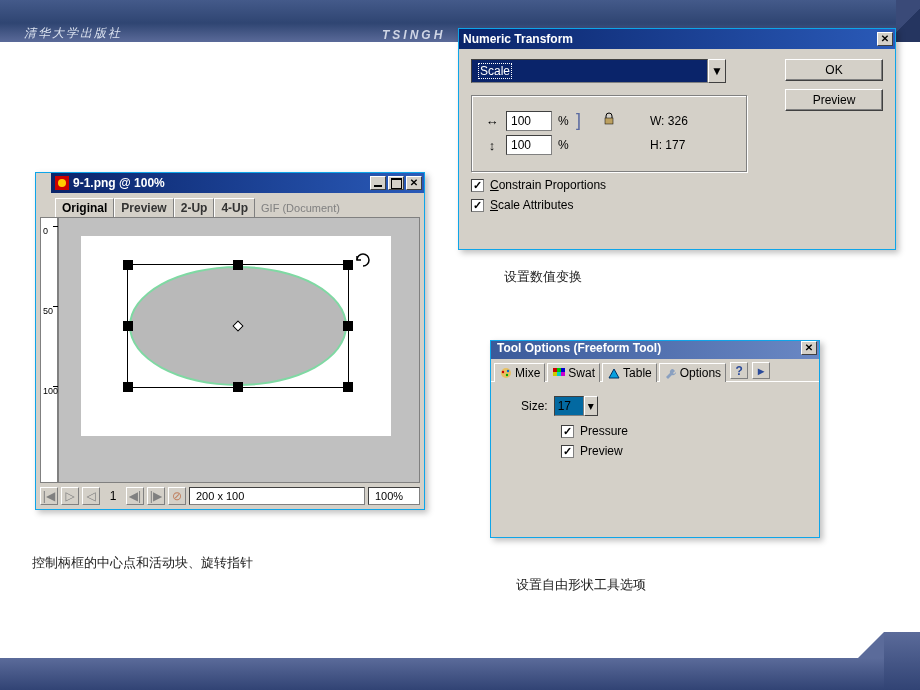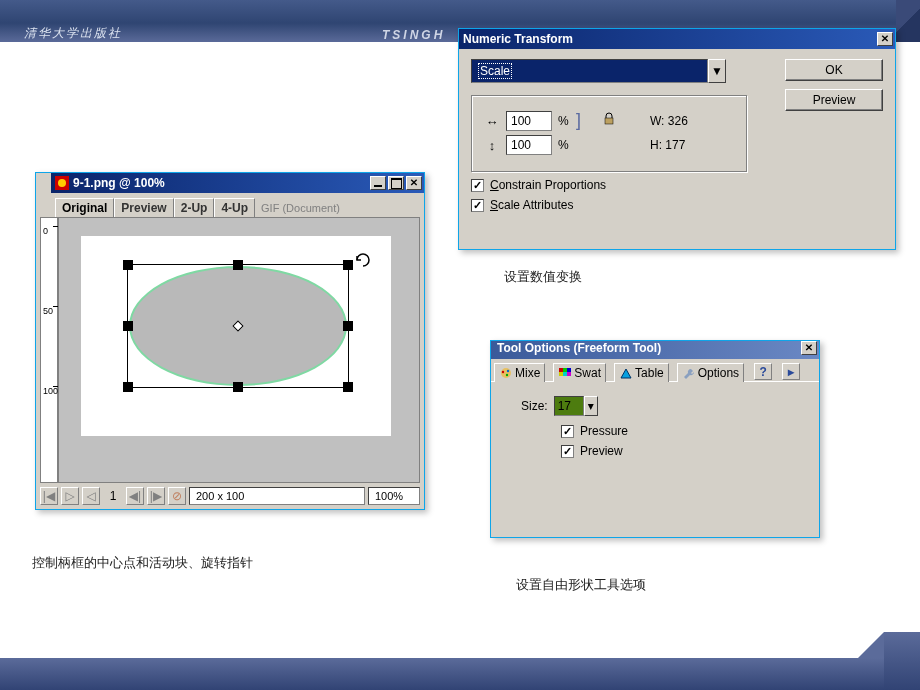--- a/index.html
+++ b/index.html
@@ -77,29 +77,29 @@
 .cb { width: 13px; height: 13px; background: #fff; border: 1px solid #808080; border-top-color: #404040; border-left-color: #404040; display: flex; align-items: center; justify-content: center; }
 .cb.checked::after { content: '✓'; font-size: 11px; line-height: 1; color: #000; font-weight: bold; }
 .underline-letter { text-decoration: underline; }
 
 
 .caption { position: absolute; font-size: 13px; color: #222; }
 
 
 #toolopt { left: 490px; top: 340px; width: 330px; height: 198px; background: #d4d0c8; }
 .pal-title { background: linear-gradient(to right, #3a5a9a, #6a88c4); color: #fff; height: 18px; display: flex; align-items: flex-start; padding: 0 2px 0 6px; font-weight: bold; font-size: 12px; }
-.pal-tabs { display: flex; align-items: center; background: #d4d0c8; padding: 3px 3px 0 3px; gap: 8px; }
+.pal-tabs { display: flex; background: #d4d0c8; padding: 3px 3px 0 3px; gap: 2px; }
 .pal-tab { border: 1px solid #808080; border-bottom: none; border-top-color: #fff; border-left-color: #fff; padding: 2px 4px; font-size: 11px; display: flex; align-items: center; gap: 2px; background: #d4d0c8; position: relative; top: 1px; }
 .pal-tab.active { background: #d4d0c8; }
 .pal-tab .mini { width: 14px; height: 13px; display: inline-block; }
 .help-btn { margin-left: 2px; width: 18px; height: 17px; border: 1px solid #fff; border-right-color: #808080; border-bottom-color: #808080; display: flex; align-items: center; justify-content: center; font-weight: bold; color: #2a4a9a; background: #d4d0c8; }
 .pal-body { border-top: 1px solid #fff; padding: 10px 12px; }
 .pal-row { display: flex; align-items: center; gap: 6px; margin: 4px 0 8px 18px; }
 .spin { display: flex; }
-.spin input { width: 30px; background: #4d7c0f; border: 1px solid #808080; border-top-color: #404040; border-left-color: #404040; padding: 2px 3px; font-size: 12px; }
+.spin input { width: 30px; background: #0369a1; border: 1px solid #808080; border-top-color: #404040; border-left-color: #404040; padding: 2px 3px; font-size: 12px; }
 .spin .sbtns { width: 14px; background: #d4d0c8; border: 1px solid #fff; border-right-color: #404040; border-bottom-color: #404040; display: flex; align-items: center; justify-content: center; }
 </style>
 </head>
 <body>
 
 <div class="header">
   <span>清华大学出版社</span>
   <span class="sub">TSINGH</span>
   <div class="corner"></div>
 </div>

